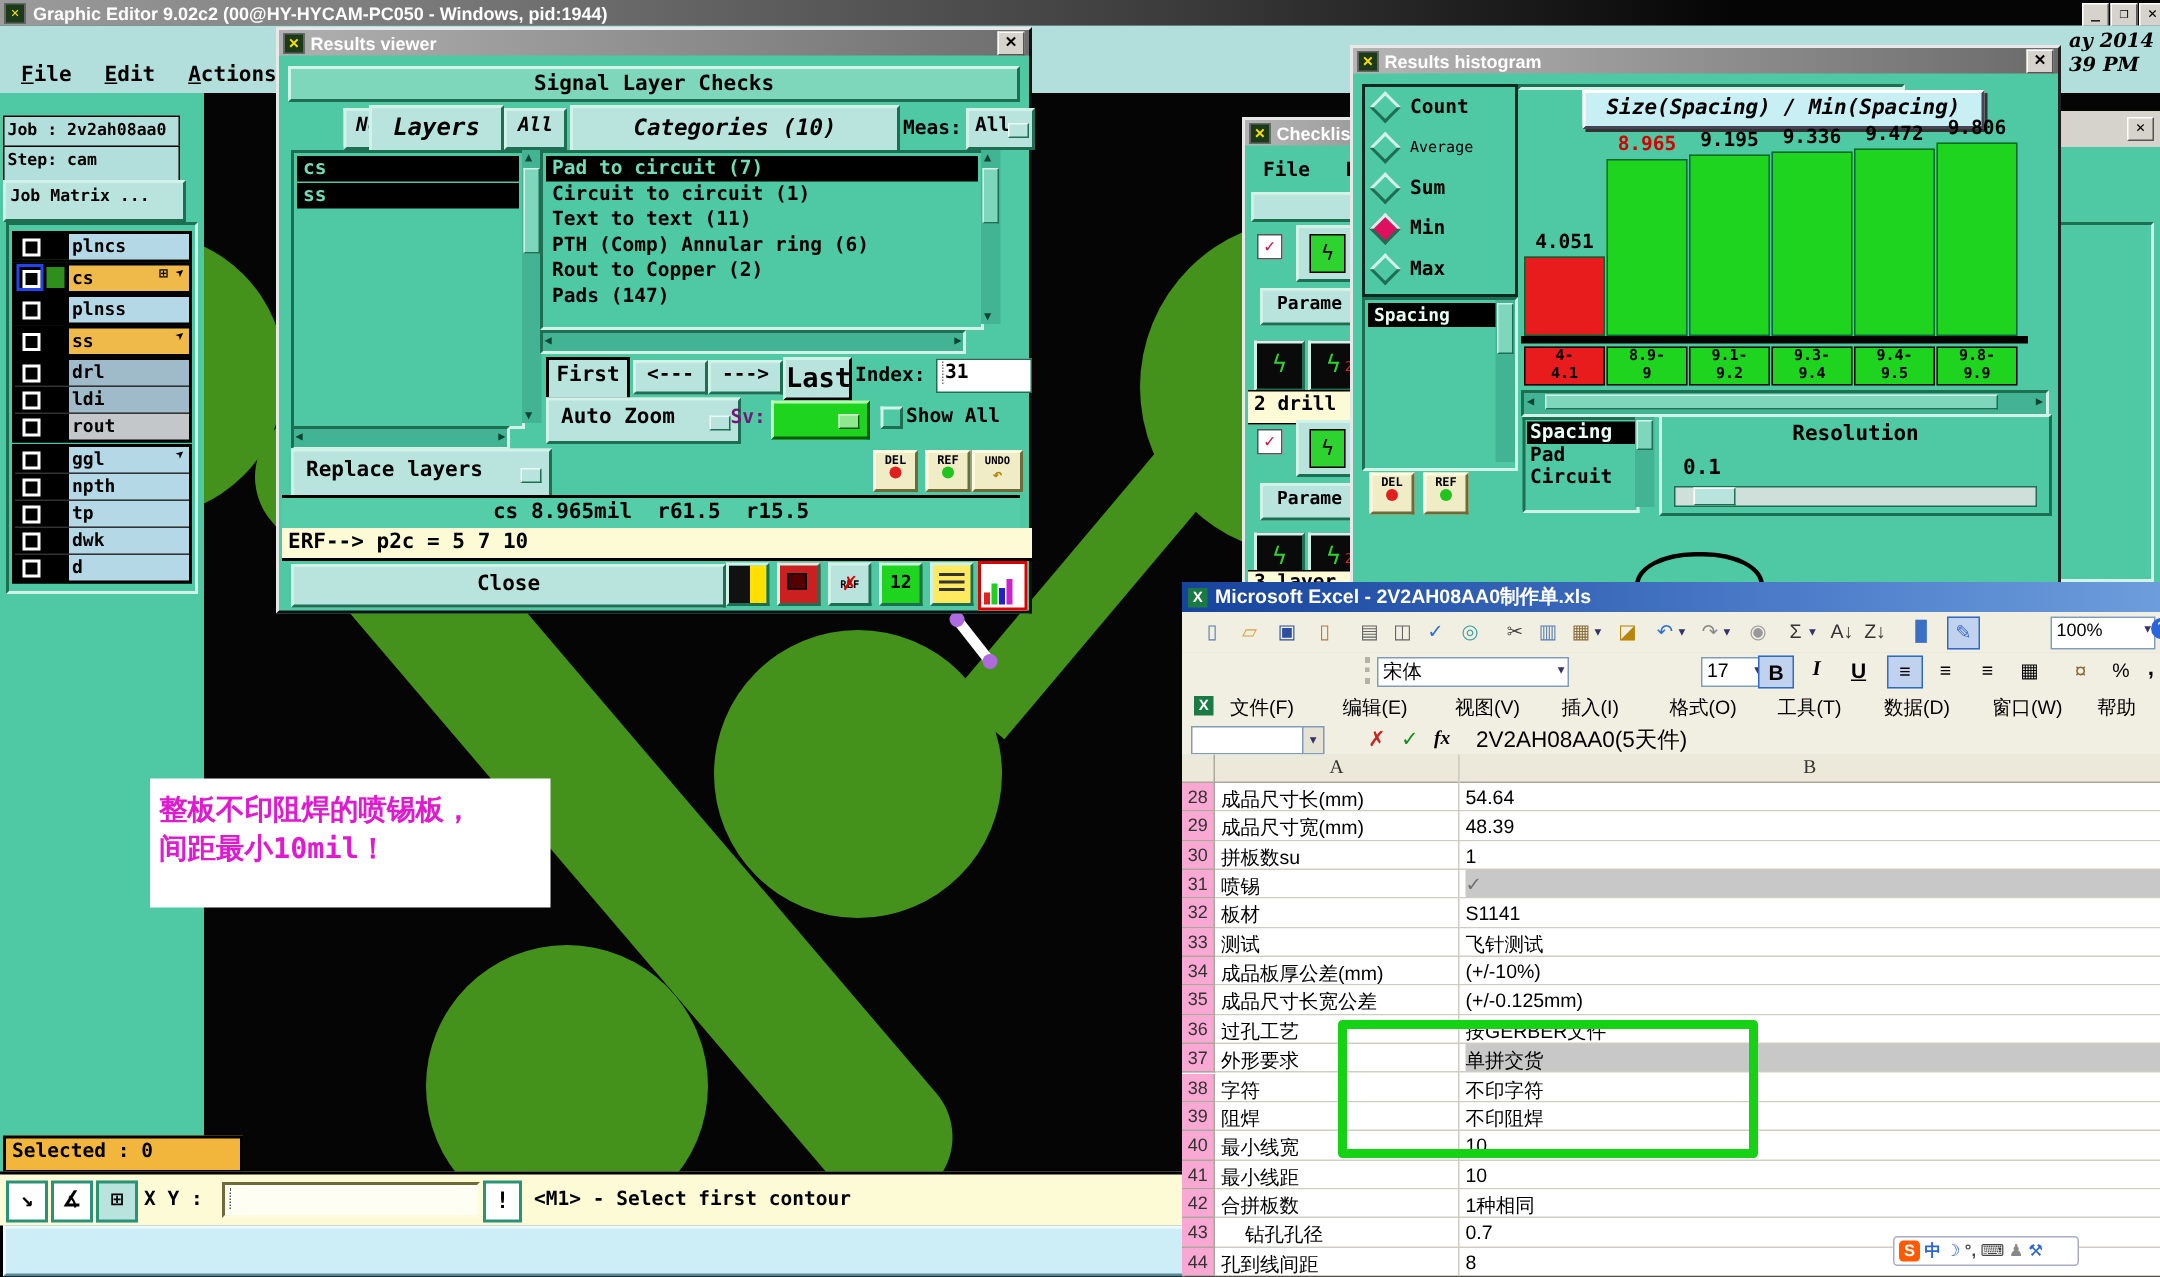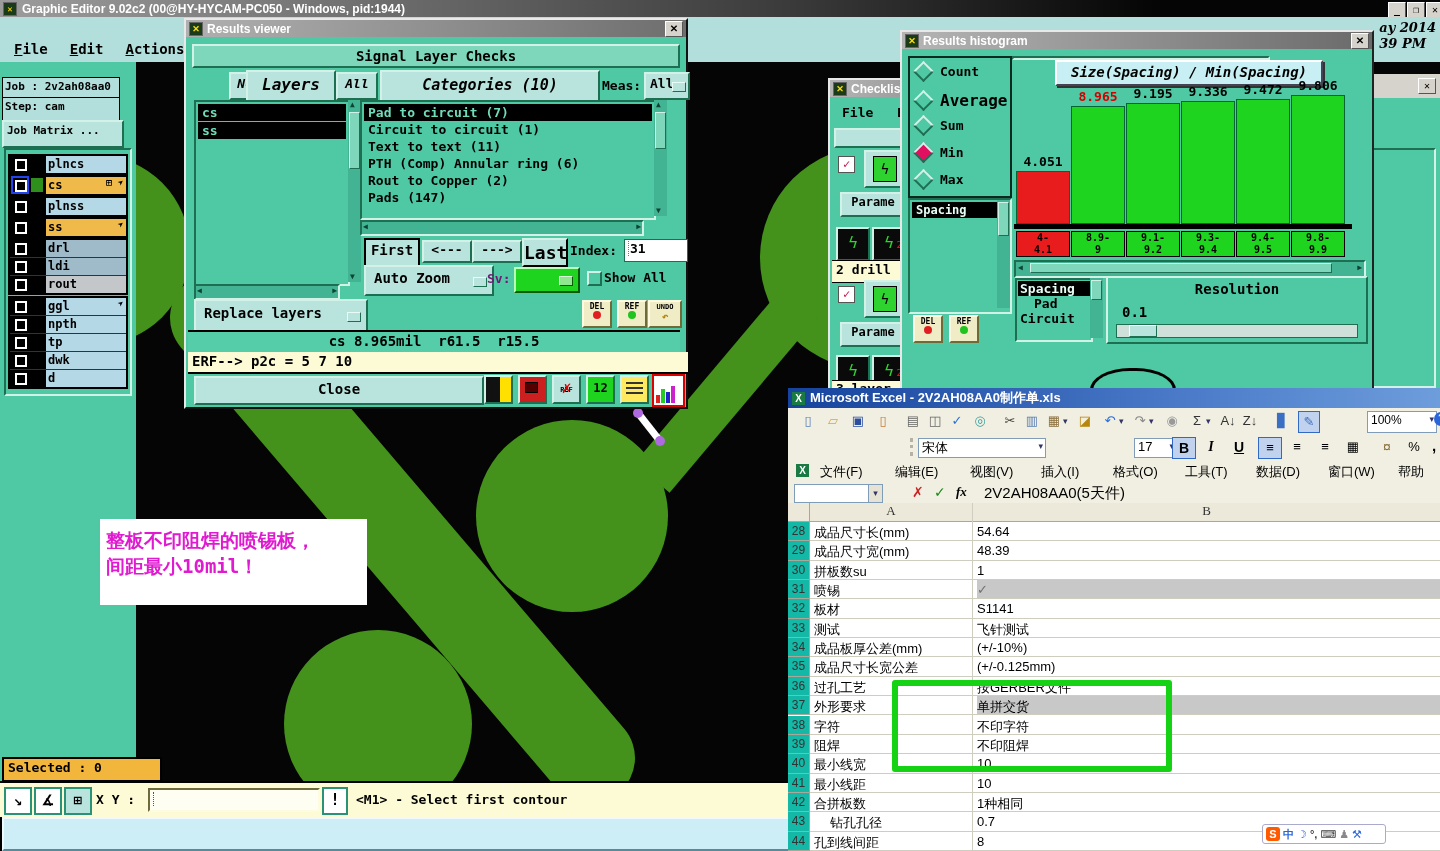--- a/index.html
+++ b/index.html
@@ -33,21 +33,21 @@
   .dot{display:block;width:8px;height:8px;border-radius:50%;margin:0 auto;}
   
   .xl{font-family:"Liberation Sans","DejaVu Sans",sans-serif;}
   .xl-tbtn{position:absolute;top:3px;width:20px;height:20px;text-align:center;line-height:20px;
            font-size:13px;}
   .xl-cellA{position:absolute;left:814px;width:155px;overflow:hidden;white-space:nowrap;
             font-size:13px;color:#000;}
   .xl-cellB{position:absolute;left:977px;right:0;overflow:hidden;white-space:nowrap;
             font-size:13px;color:#000;}
   .gridrow{position:absolute;left:810px;right:0;border-bottom:1px solid #cfcdbf;background:#fff;}
-  .rowhead{position:absolute;left:0;width:21px;background:#14b8a6;border-bottom:1px solid #aca899;
+  .rowhead{position:absolute;left:0;width:21px;background:#f9a8d4;border-bottom:1px solid #aca899;
            border-right:1px solid #aca899;font-size:12px;text-align:center;color:#333;}
   .menu-item{display:inline-block;margin-right:14px;font-weight:bold;font-size:14px;color:#000;}
   .layer-name{position:absolute;left:36px;right:0;top:0;bottom:0;font-size:12px;font-weight:bold;
               color:#000;padding:1px 2px;}
   .chip{position:absolute;width:14px;height:14px;left:3px;top:1px;background:#000;}
   .chip:before{content:"";position:absolute;left:2px;top:2px;width:8px;height:8px;
                border:2px solid #fff;}
   u{text-decoration:underline;}
 </style>
 </head>
@@ -222,21 +222,21 @@
       <span class="xbtn" style="margin-left:auto;">✕</span>
     </div>
 
     <div id="hg-stats" class="abs" style="left:6px;top:24px;width:100px;height:138px;border:2px solid #0a2a20;background:#4fc8a4;">
         <div style="position: absolute; left: 6px; top: 6px; display: flex; align-items: center; gap: 9px;">
           <div class="diamond"></div>
           <div style="font-weight: bold; font-size: 13px; color: rgb(0, 0, 0);">Count</div>
         </div>
         <div style="position: absolute; left: 6px; top: 33px; display: flex; align-items: center; gap: 9px;">
           <div class="diamond"></div>
-          <div style="font-weight: bold; font-size: 16px; color: rgb(0, 0, 0);">Average</div>
+          <div style="font-weight: normal; font-size: 10px; color: rgb(0, 0, 0);">Average</div>
         </div>
         <div style="position: absolute; left: 6px; top: 60px; display: flex; align-items: center; gap: 9px;">
           <div class="diamond"></div>
           <div style="font-weight: bold; font-size: 13px; color: rgb(0, 0, 0);">Sum</div>
         </div>
         <div style="position: absolute; left: 6px; top: 87px; display: flex; align-items: center; gap: 9px;">
           <div class="diamond" style="background: rgb(224, 16, 96);"></div>
           <div style="font-weight: bold; font-size: 13px; color: rgb(0, 0, 0);">Min</div>
         </div>
         <div style="position: absolute; left: 6px; top: 114px; display: flex; align-items: center; gap: 9px;">
@@ -292,21 +292,21 @@
 
     <div class="abs s" style="left:112px;top:228px;width:348px;height:14px;background:#43b493;">
       <span class="arrow" style="left:2px;top:1px;">◀</span>
         <span class="arrow" style="right:2px;top:1px;">▶</span>
       <div class="abs" style="left:14px;top:1px;width:300px;height:8px;background:#7fd7bb;border:1px solid;border-color:#d2f2e8 #1e6e52 #1e6e52 #d2f2e8;"></div>
     </div>
 
     <div class="abs s teal" style="left:113px;top:246px;width:74px;height:60px;">
       <div id="hg-mlist" style="padding:1px;">
           <div style="font-size: 13px; font-weight: bold; padding: 0px 2px; color: rgb(232, 255, 246); background: rgb(0, 0, 0);">Spacing</div>
-          <div style="font-size: 13px; font-weight: bold; padding: 0px 16px; color: rgb(0, 0, 0);">Pad</div>
+          <div style="font-size: 13px; font-weight: bold; padding: 0px 2px; color: rgb(0, 0, 0);">Pad</div>
           <div style="font-size: 13px; font-weight: bold; padding: 0px 2px; color: rgb(0, 0, 0);">Circuit</div>
         </div>
     </div>
     <div class="abs vscroll" style="left:188px;top:246px;width:13px;height:60px;">
         <div class="thumb"></div>
       </div>
     <div class="abs r" style="left:204px;top:244px;width:258px;height:64px;background:#4fc8a4;">
       <div style="text-align:center;font-weight:bold;font-size:14px;color:#000;margin-top:3px;">Resolution</div>
       <div style="position:absolute;left:14px;top:26px;font-weight:bold;font-size:14px;color:#000;">0.1</div>
       <div class="abs" style="left:8px;top:46px;width:240px;height:12px;background:#cfe0da;border:1px solid #1e6e52;">

